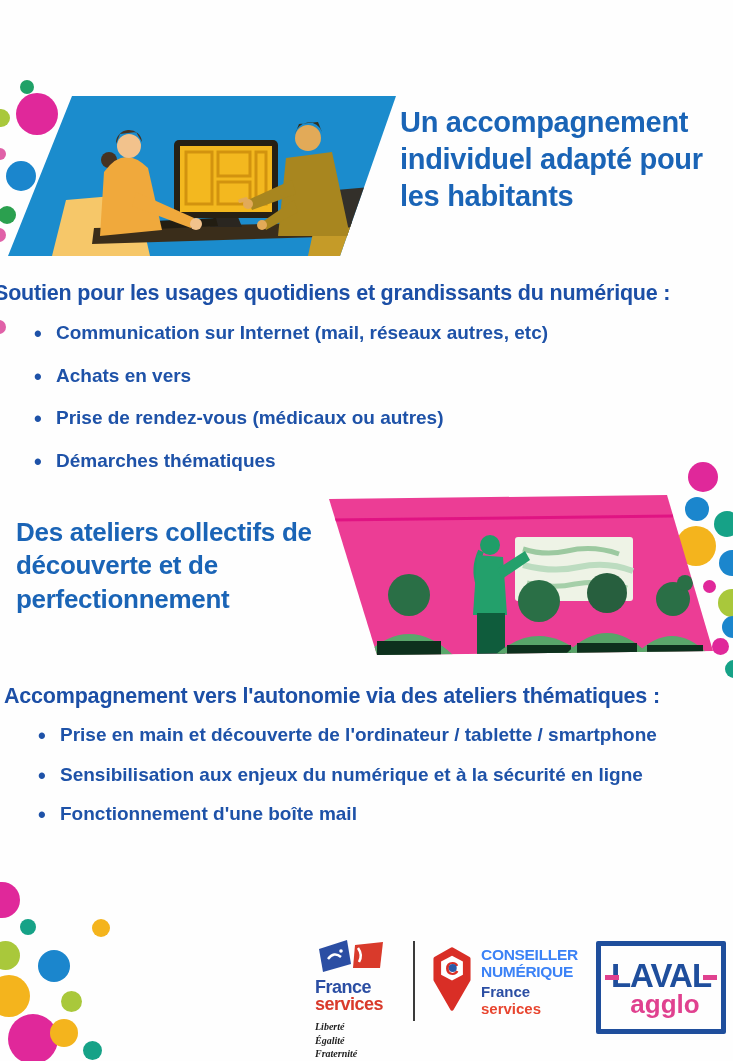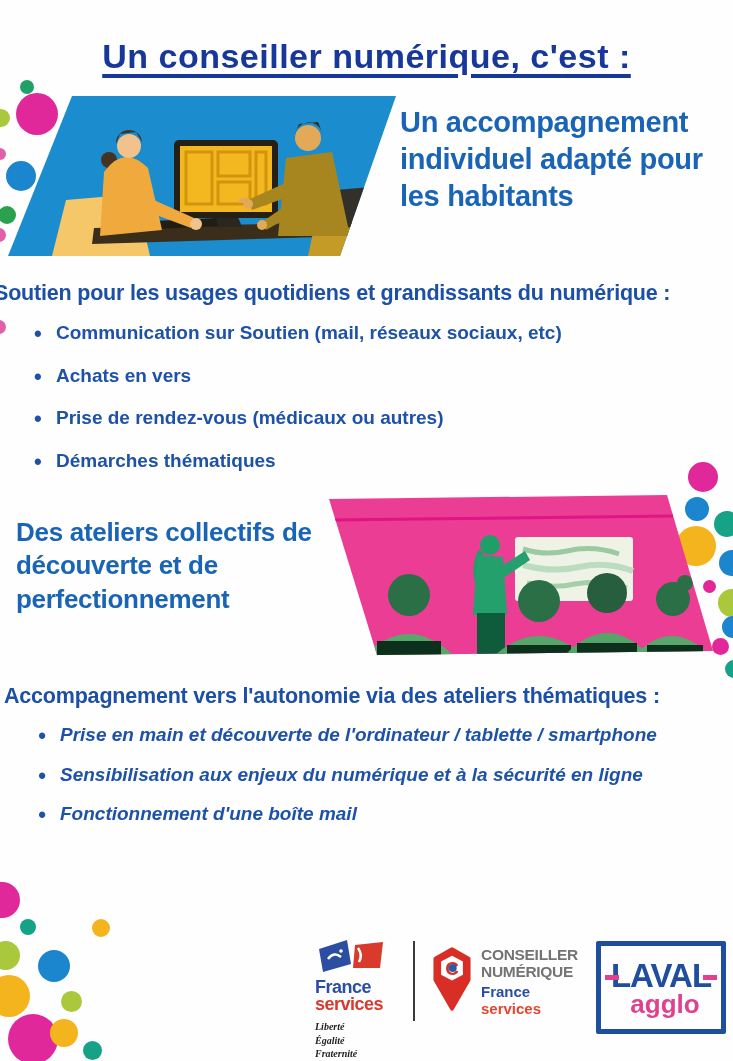--- a/index.html
+++ b/index.html
@@ -21,21 +21,21 @@
   #headline-individual{left:400px;top:104px;width:322px;font-size:29px;}
   #headline-workshops{left:16px;top:516px;width:310px;font-size:26px;}
   .intro{
     position:absolute;font-weight:bold;color:#1c4fa6;font-size:21.5px;
     white-space:nowrap;letter-spacing:-0.2px;
   }
   #intro-individual{left:-6px;top:281px;}
   #intro-workshops{left:4px;top:684px;}
   ul.bullets{position:absolute;margin:0;padding:0;list-style:none;}
   #list-individual{left:30px;top:320px;}
-  #list-workshops{left:34px;top:722px;font-style:italic;}
+  #list-workshops{left:34px;top:722px;}
   ul.bullets li{
     font-weight:bold;color:#1e52a8;font-size:19px;line-height:1.35;
     padding-left:26px;position:relative;white-space:nowrap;
   }
   #list-individual li{margin-bottom:17px;}
   #list-workshops li{margin-bottom:14px;}
   ul.bullets li::before{
     content:"•";position:absolute;left:4px;top:-1px;font-size:22px;color:#1e52a8;
   }
   .illus{position:absolute;}
@@ -44,34 +44,33 @@
   
   #footer{position:absolute;left:315px;top:933px;display:flex;align-items:flex-start;}
   #fs-logo{width:84px;margin-top:6px;}
   #fs-logo .fs-name{font-size:18px;font-weight:bold;line-height:0.92;color:#2b4ea3;letter-spacing:-0.5px;}
   #fs-logo .fs-name2{color:#d93a2b;}
   #fs-motto{margin-top:8px;font-family:"Liberation Serif",serif;font-style:italic;
     font-size:10px;line-height:1.35;color:#222;font-weight:bold;}
   #footer-divider{width:2px;height:80px;background:#3a3a3a;margin:8px 16px 0 14px;}
   #cn-logo{display:flex;align-items:flex-start;margin-top:14px;}
   #cn-text{margin-left:8px;}
-  .cn-big{font-size:15.5px;font-weight:bold;color:#737373;line-height:1.07;letter-spacing:-0.3px;}
+  .cn-big{font-size:15.5px;font-weight:bold;color:#3b82f6;line-height:1.07;letter-spacing:-0.3px;}
   .cn-fr{font-size:15px;font-weight:bold;color:#2b4ea3;margin-top:4px;line-height:1.05;}
   .cn-sv{font-size:15px;font-weight:bold;color:#e8452f;line-height:1.15;}
   #laval-logo{
     width:120px;height:83px;border:5px solid #1f4e9c;border-radius:2px;
     margin-left:18px;margin-top:8px;display:flex;align-items:center;justify-content:center;
   }
 </style>
 </head>
 <body>
 
 <div id="page">
 
-  <h1 id="title">Un conseiller numérique, c'est :</h1>
 
   <div class="dot" style="left:20px;top:80px;width:14px;height:14px;background:#1fa167;"></div>
   <div class="dot" style="left:16px;top:93px;width:42px;height:42px;background:#e0289a;"></div>
   <div class="dot" style="left:-8px;top:109px;width:18px;height:18px;background:#a9c83b;"></div>
   <div class="dot" style="left:-6px;top:148px;width:12px;height:12px;background:#e061a8;"></div>
   <div class="dot" style="left:6px;top:161px;width:30px;height:30px;background:#1b86cd;"></div>
   <div class="dot" style="left:-2px;top:206px;width:18px;height:18px;background:#2ba04f;"></div>
   <div class="dot" style="left:-8px;top:228px;width:14px;height:14px;background:#e061a8;"></div>
   <div class="dot" style="left:-8px;top:320px;width:14px;height:14px;background:#e061a8;"></div>
 
@@ -138,21 +137,21 @@
       <rect x="230" y="102" width="10" height="4" rx="2" fill="#e2aa58" transform="rotate(-18 235 104)"></rect>
       <polygon points="286,104 254,126 258,134 290,116" fill="#a8861f"></polygon>
       <circle cx="254" cy="129" r="5" fill="#e2aa58"></circle>
     </g>
   </svg>
 
   <div id="headline-individual" class="big-headline">Un accompagnement individuel adapté pour les habitants</div>
 
   <div id="intro-individual" class="intro">Soutien pour les usages quotidiens et grandissants du numérique :</div>
   <ul id="list-individual" class="bullets">
-    <li>Communication sur Soutien (mail, réseaux sociaux, etc)</li>
+    <li>Communication sur Internet (mail, réseaux autres, etc)</li>
     <li>Achats en vers</li>
     <li>Prise de rendez-vous (médicaux ou autres)</li>
     <li>Démarches thématiques</li>
   </ul>
 
   <div id="headline-workshops" class="big-headline">Des ateliers collectifs de découverte et de perfectionnement</div>
 
   <svg id="illus-workshops" class="illus" width="386" height="160" viewBox="0 0 386 160">
     <defs>
         <clipPath id="pinkpara">

